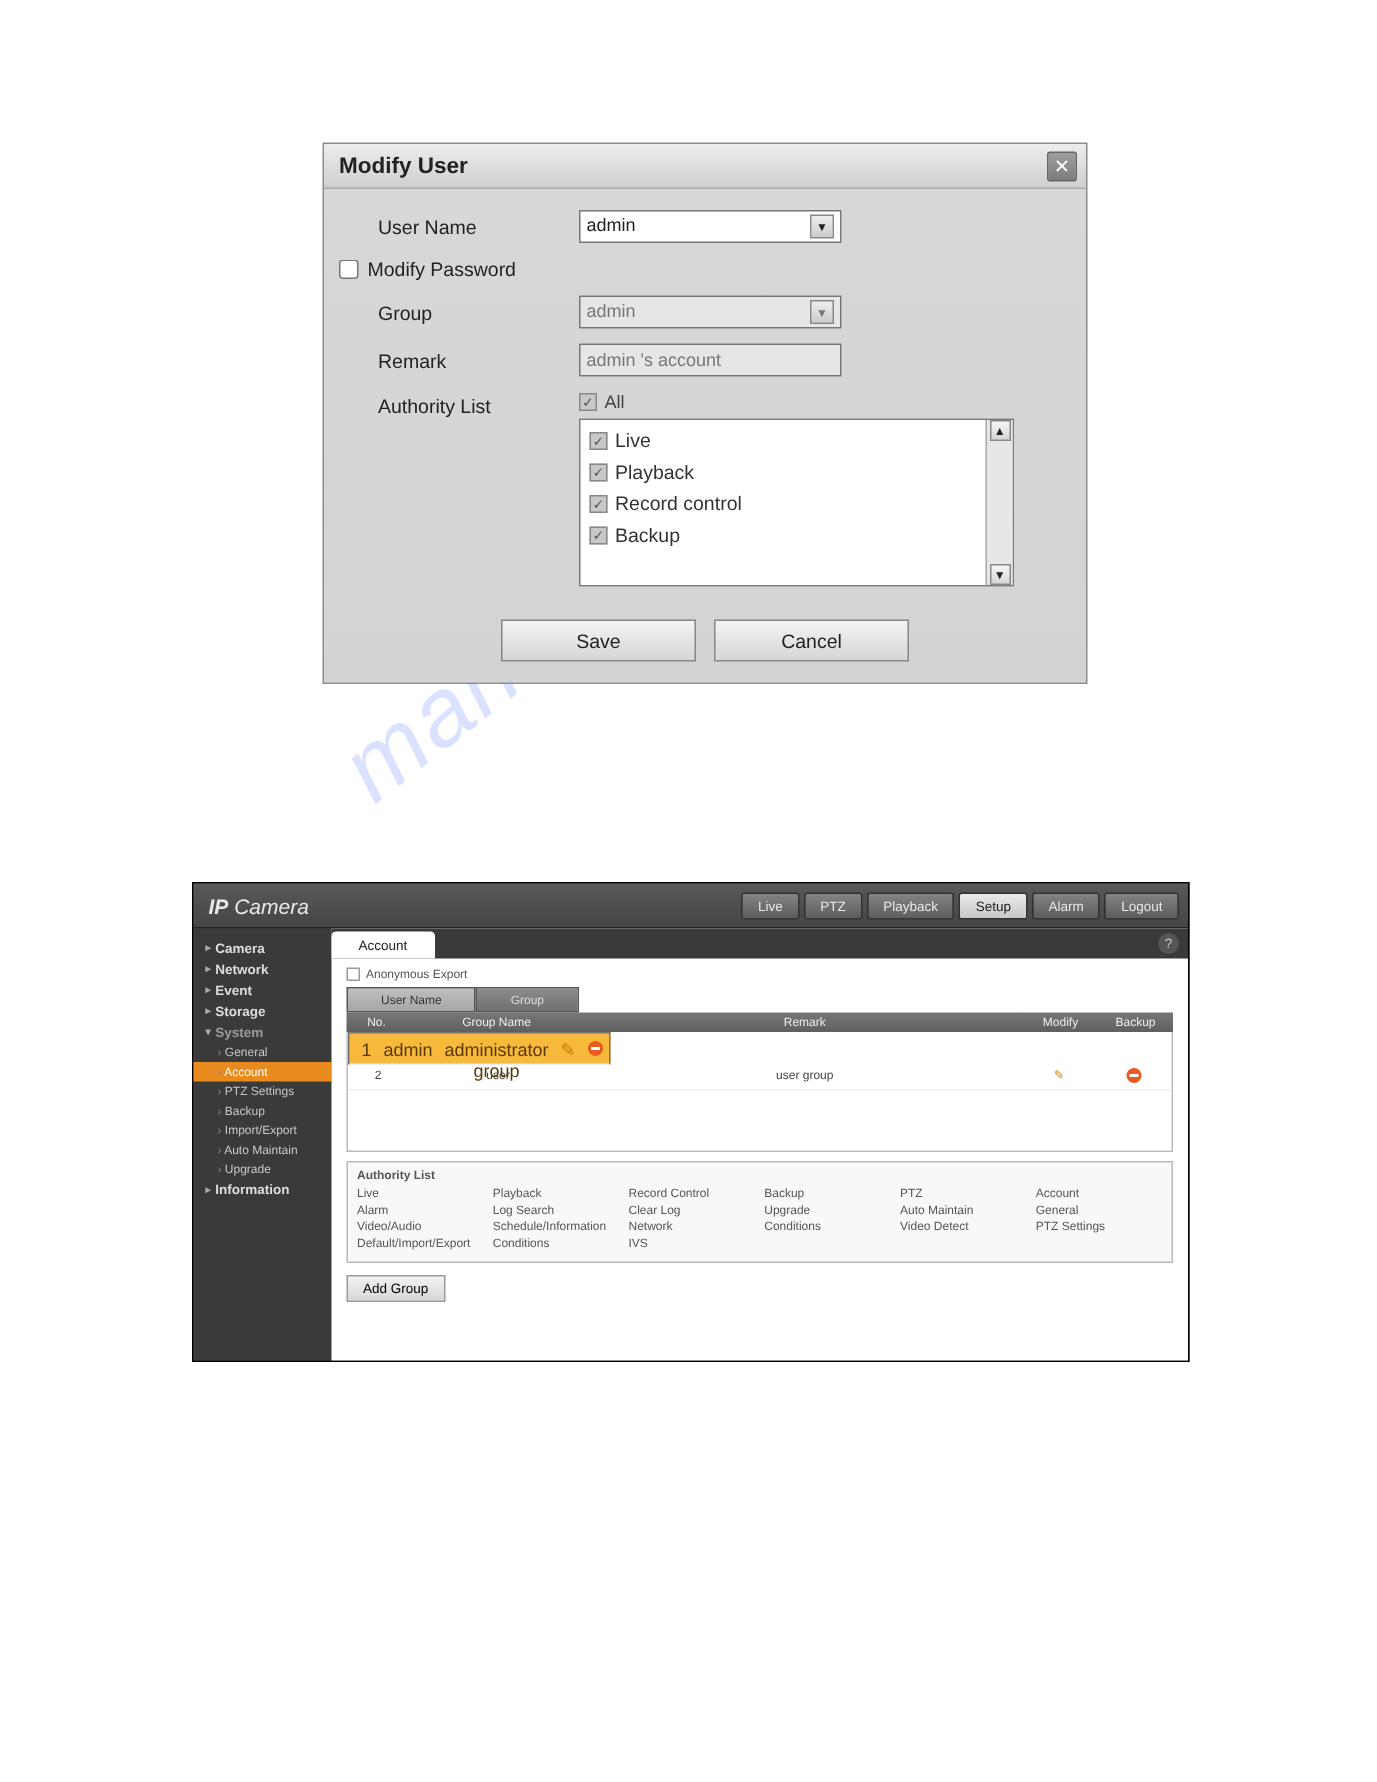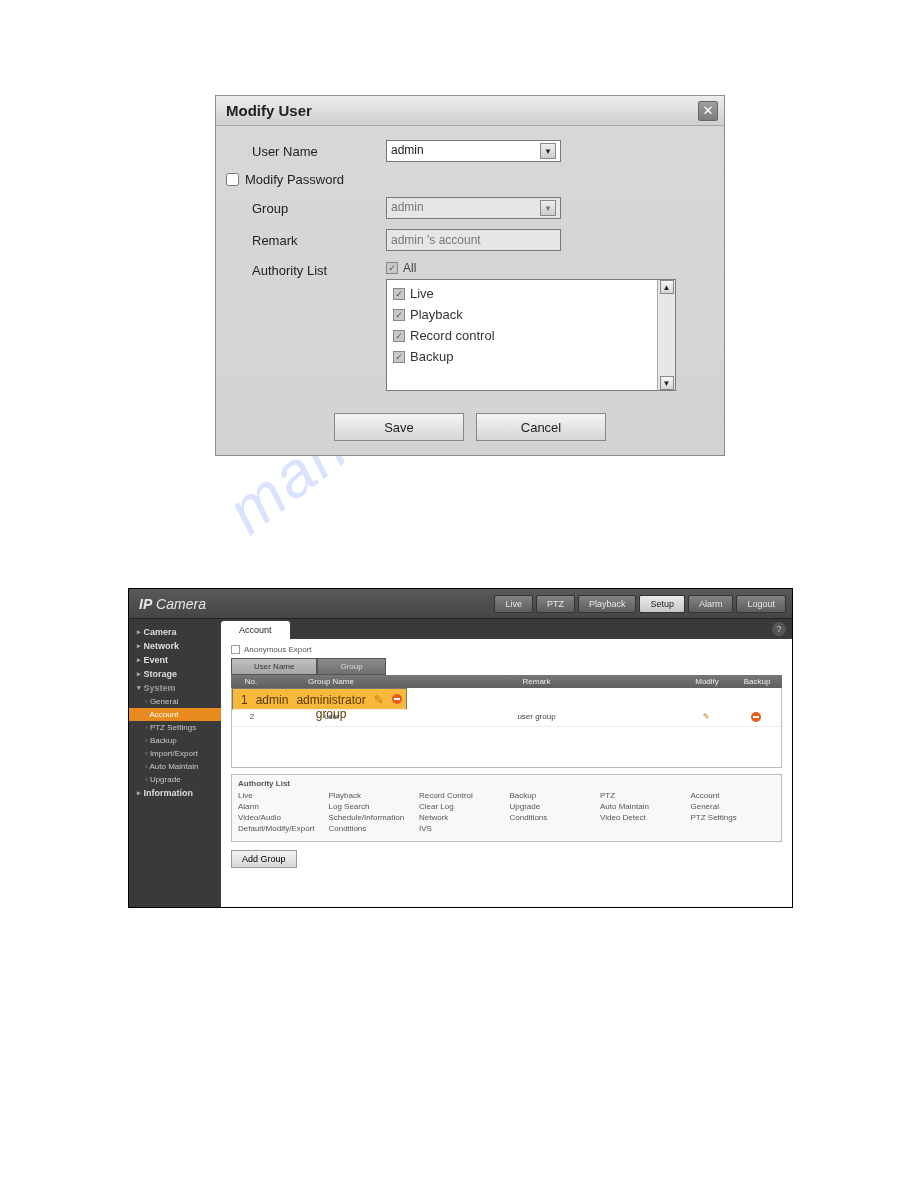--- a/index.html
+++ b/index.html
@@ -275,21 +275,21 @@
             <div>Clear Log</div>
             <div>Upgrade</div>
             <div>Auto Maintain</div>
             <div>General</div>
             <div>Video/Audio</div>
             <div>Schedule/Information</div>
             <div>Network</div>
             <div>Conditions</div>
             <div>Video Detect</div>
             <div>PTZ Settings</div>
-            <div>Default/Modify/Export</div>
+            <div>Default/Import/Export</div>
             <div>Conditions</div>
             <div>IVS</div>
           </div>
       </div>
       <button class="addg">Add Group</button>
     </div>
   </div>
 </div>
 
 </body></html>

